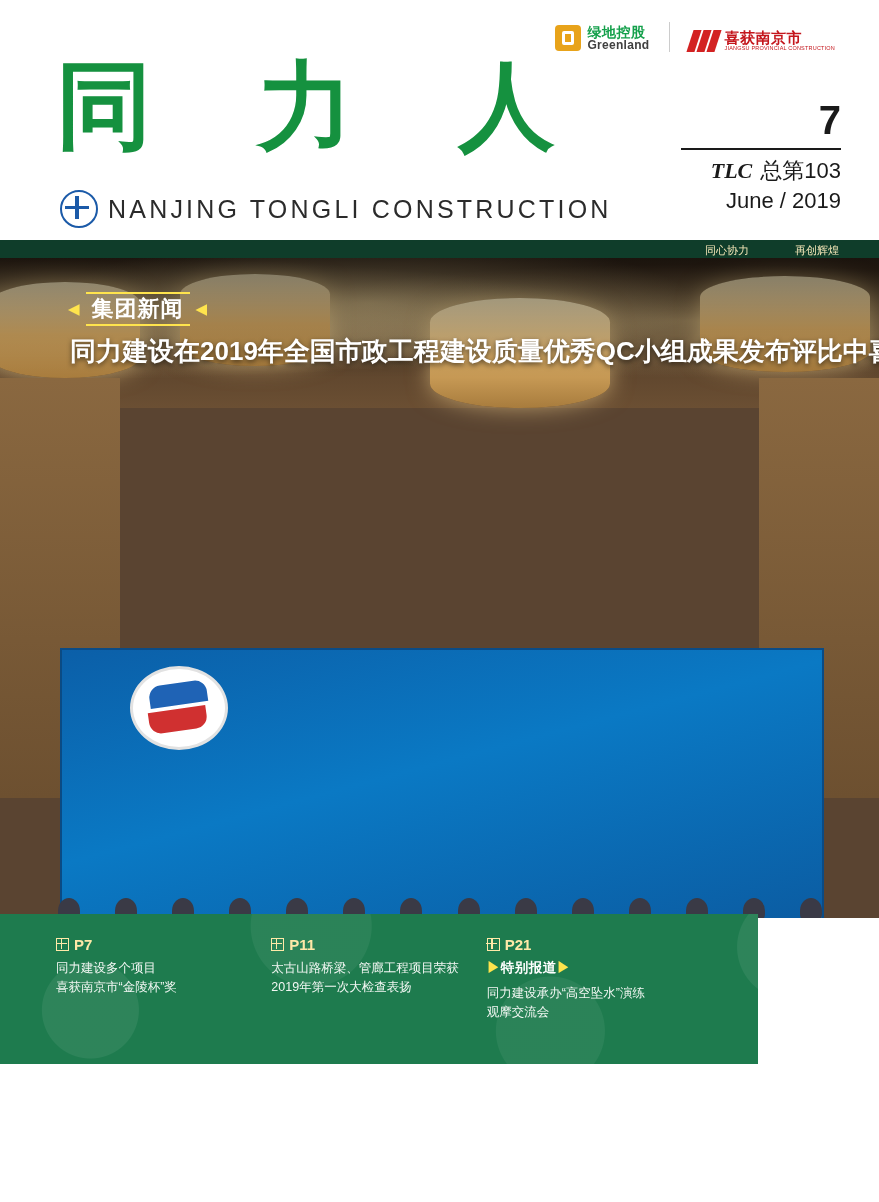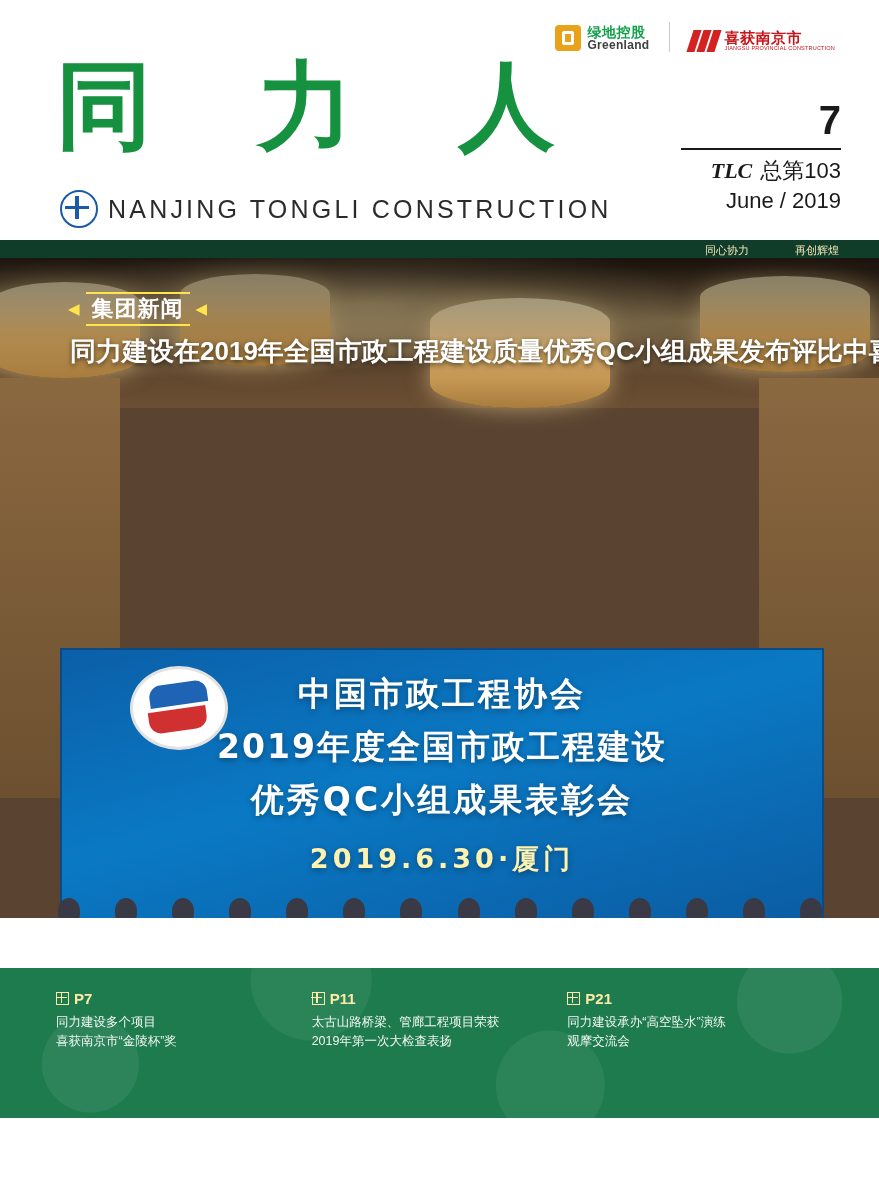--- a/index.html
+++ b/index.html
@@ -354,22 +354,22 @@
     font-weight: bold;
     letter-spacing: 0px;
     text-shadow: 0 2px 5px rgba(0,0,0,0.6);
     white-space: nowrap;
   }
 
   
   .teasers {
     position: absolute;
     left: 0;
-    top: 968px;
-    width: 879px;
+    top: 914px;
+    width: 758px;
     height: 150px;
     background: #1e7b4e;
     overflow: hidden;
   }
   .teasers:before {
     content: "";
     position: absolute;
     left: -20px; top: -30px;
     width: 920px; height: 210px;
     background:
@@ -539,26 +539,20 @@
     <div class="ch" style="left:700px;  top:18px;  width:170px; height:96px;"></div>
 
     <div class="hero-wallL"></div>
     <div class="hero-wallR"></div>
 
     <div class="hero-screen">
       <div class="hero-emblem">
         <div class="s1"></div>
           <div class="s2"></div>
       </div>
-      <div class="hero-screen-text">
-        <div class="hs-l1">中国市政工程协会</div>
-        <div class="hs-l2">2019年度全国市政工程建设</div>
-        <div class="hs-l3">优秀QC小组成果表彰会</div>
-        <div class="hs-l4">2019.6.30·厦门</div>
-      </div>
     </div>
 
     <div class="stage-row">
       <div class="person"></div>
         <div class="person"></div>
         <div class="person"></div>
       <div class="person"></div>
         <div class="person"></div>
         <div class="person"></div>
       <div class="person"></div>
@@ -601,20 +595,23 @@
         </div>
         <div class="line">太古山路桥梁、管廊工程项目荣获</div>
         <div class="line">2019年第一次大检查表扬</div>
       </div>
 
       <div class="teaser">
         <div class="pno">
           <span class="tile-icon"></span>
           <span>P21</span>
         </div>
+        <div class="cat">
+          <span class="tri">▶</span><span>特别报道</span><span class="tri">▶</span>
+        </div>
         <div class="line">同力建设承办“高空坠水”演练</div>
         <div class="line">观摩交流会</div>
       </div>
 
     </div>
   </div>
 
 
 </div>
 

